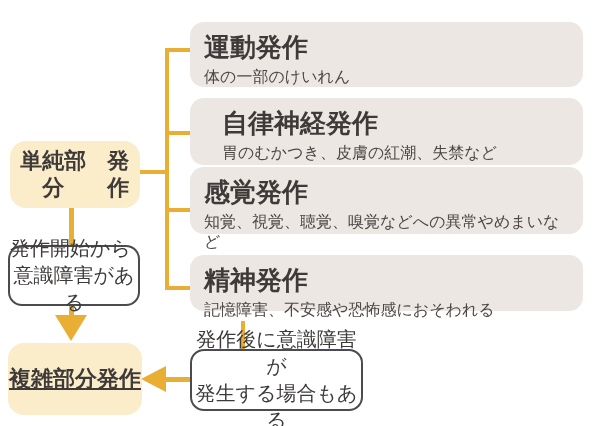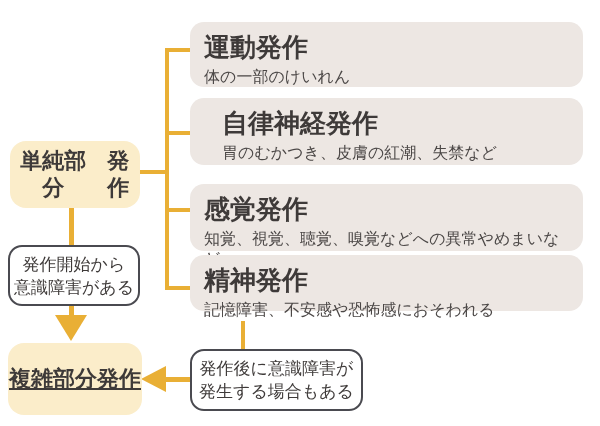--- a/index.html
+++ b/index.html
@@ -52,35 +52,35 @@
     line-height: 1.25;
   }
   .cat-desc {
     font-size: 16px;
     color: #4B4746;
     line-height: 1.3;
     margin-top: 3px;
   }
   #cat-motor     { top: 22px;  height: 65px; }
   #cat-autonomic { top: 98px;  height: 67px; padding-left: 32px; }
-  #cat-sensory   { top: 184px; height: 67px; }
+  #cat-sensory   { top: 167px; height: 67px; }
   #cat-psychic   { top: 255px; height: 56px; }
 
   
   .note-box {
     position: absolute;
     background: #ffffff;
     border: 2px solid #4A4A50;
     border-radius: 14px;
     display: flex;
     flex-direction: column;
-    align-items: center;
+    align-items: flex-start;
     justify-content: center;
     text-align: center;
-    font-size: 17px;
+    font-size: 20px;
     color: #3E3A39;
     line-height: 1.35;
     box-sizing: border-box;
     z-index: 3;
   }
   #note-onset { left: 8px;   top: 245px; width: 132px; height: 61px; }
   #note-after { left: 190px; top: 349px; width: 173px; height: 62px; }
 
   
   .line {

